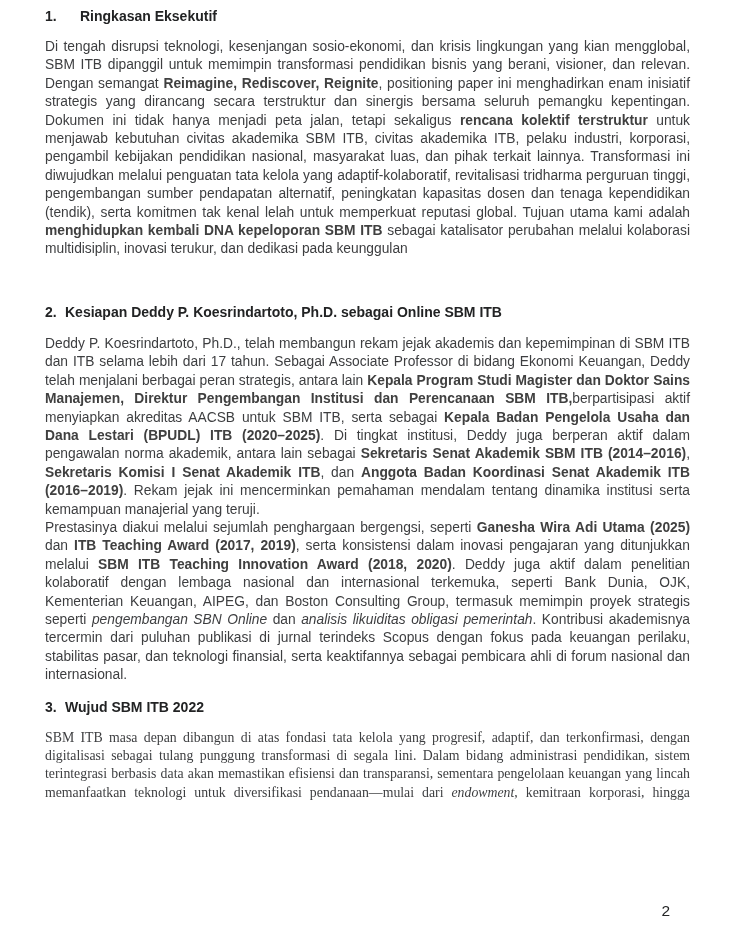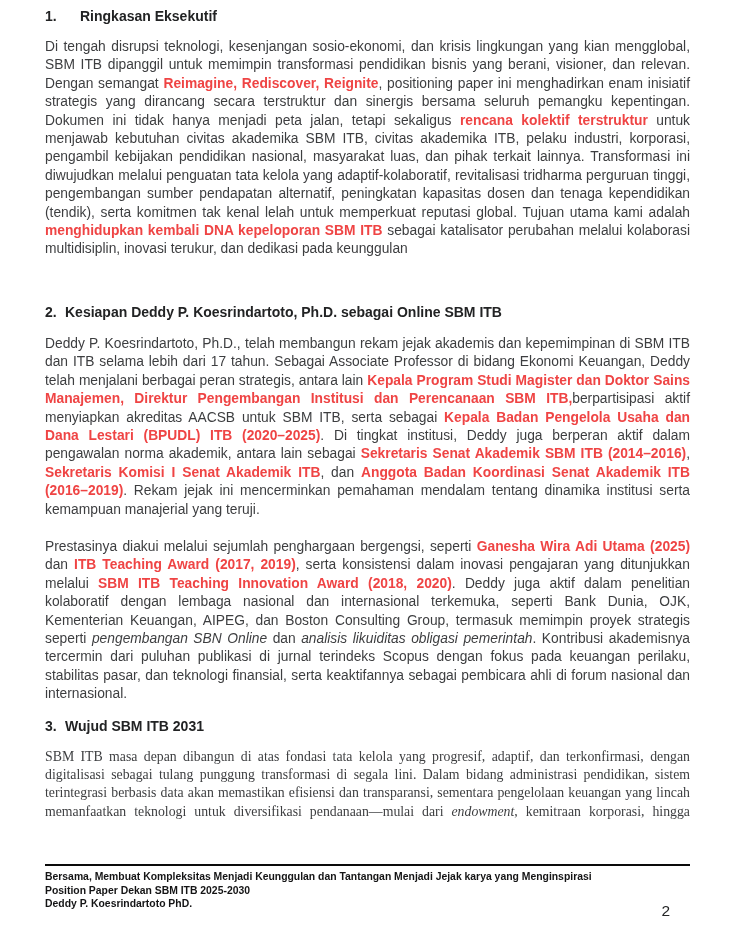--- a/index.html
+++ b/index.html
@@ -31,24 +31,23 @@
   .sec-1 .heading { margin-bottom: 14px; }
   .sec-2 { margin-top: 46px; }
   .sec-2 .heading { margin-bottom: 15px; }
   .sec-3 { margin-top: 15px; }
   .sec-3 .heading { margin-bottom: 14px; }
   .para {
     font-size: 13.8px;
     line-height: 18.4px;
     text-align: justify;
     color: #3d3e40;
-    margin-bottom: 19px;
   }
   .paras .para:last-child { margin-bottom: 0; }
-  .para .b { font-weight: 700; color: #ef4444; }
+  .para .b { font-weight: 700; color: #404040; }
   .para .i { font-style: italic; }
   .para.continued { text-align-last: justify; font-family: Liberation Serif, serif; }
   .footer {
     position: absolute;
     left: 45px;
     right: 52px;
     top: 864px;
     background: #ffffff;
   }
   .footer-divider {
@@ -95,30 +94,24 @@
       </h2>
       <div class="paras">
           <p class="para"><span>Deddy P. Koesrindartoto, Ph.D., telah membangun rekam jejak akademis dan kepemimpinan di SBM ITB dan ITB selama lebih dari 17 tahun. Sebagai Associate Professor di bidang Ekonomi Keuangan, Deddy telah menjalani berbagai peran strategis, antara lain </span><span class="b">Kepala Program Studi Magister dan Doktor Sains Manajemen, Direktur Pengembangan Institusi dan Perencanaan SBM ITB,</span><span>berpartisipasi aktif menyiapkan akreditas AACSB untuk SBM ITB, serta sebagai </span><span class="b">Kepala Badan Pengelola Usaha dan Dana Lestari (BPUDL) ITB (2020–2025)</span><span>. Di tingkat institusi, Deddy juga berperan aktif dalam pengawalan norma akademik, antara lain sebagai </span><span class="b">Sekretaris Senat Akademik SBM ITB (2014–2016)</span><span>, </span><span class="b">Sekretaris Komisi I Senat Akademik ITB</span><span>, dan </span><span class="b">Anggota Badan Koordinasi Senat Akademik ITB (2016–2019)</span><span>. Rekam jejak ini mencerminkan pemahaman mendalam tentang dinamika institusi serta kemampuan manajerial yang teruji.</span></p>
           <p class="para"><span>Prestasinya diakui melalui sejumlah penghargaan bergengsi, seperti </span><span class="b">Ganesha Wira Adi Utama (2025)</span><span> dan </span><span class="b">ITB Teaching Award (2017, 2019)</span><span>, serta konsistensi dalam inovasi pengajaran yang ditunjukkan melalui </span><span class="b">SBM ITB Teaching Innovation Award (2018, 2020)</span><span>. Deddy juga aktif dalam penelitian kolaboratif dengan lembaga nasional dan internasional terkemuka, seperti Bank Dunia, OJK, Kementerian Keuangan, AIPEG, dan Boston Consulting Group, termasuk memimpin proyek strategis seperti </span><span class="i">pengembangan SBN Online</span><span> dan </span><span class="i">analisis likuiditas obligasi pemerintah</span><span>. Kontribusi akademisnya tercermin dari puluhan publikasi di jurnal terindeks Scopus dengan fokus pada keuangan perilaku, stabilitas pasar, dan teknologi finansial, serta keaktifannya sebagai pembicara ahli di forum nasional dan internasional.</span></p>
         </div>
     </section>
 
     <section class="sec-3">
       <h2 class="heading">
         <span class="num">3.</span>
-        <span class="htext">Wujud SBM ITB 2031</span>
+        <span class="htext">Wujud SBM ITB 2022</span>
       </h2>
       <div class="paras">
           <p class="para continued"><span>SBM ITB masa depan dibangun di atas fondasi tata kelola yang progresif, adaptif, dan terkonfirmasi, dengan digitalisasi sebagai tulang punggung transformasi di segala lini. Dalam bidang administrasi pendidikan, sistem terintegrasi berbasis data akan memastikan efisiensi dan transparansi, sementara pengelolaan keuangan yang lincah memanfaatkan teknologi untuk diversifikasi pendanaan—mulai dari </span><span class="i">endowment</span><span>, kemitraan korporasi, hingga</span></p>
         </div>
     </section>
 
   </div>
 
-  <div class="footer">
-    <hr class="footer-divider">
-    <div class="footer-line">Bersama, Membuat Kompleksitas Menjadi Keunggulan dan Tantangan Menjadi Jejak karya yang Menginspirasi</div>
-    <div class="footer-line">Position Paper Dekan SBM ITB 2025-2030</div>
-    <div class="footer-line">Deddy P. Koesrindartoto PhD.</div>
-  </div>
 
   <div class="pagenum">2</div>
 </div>
 
 </body></html>

